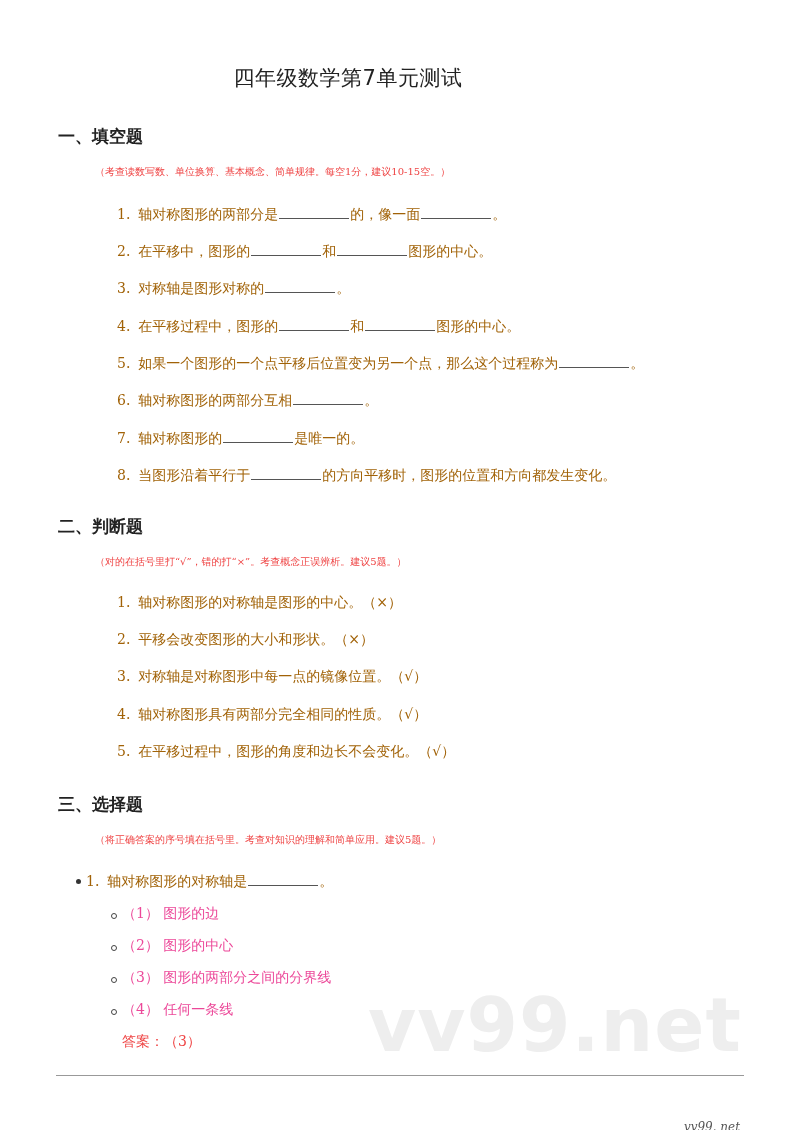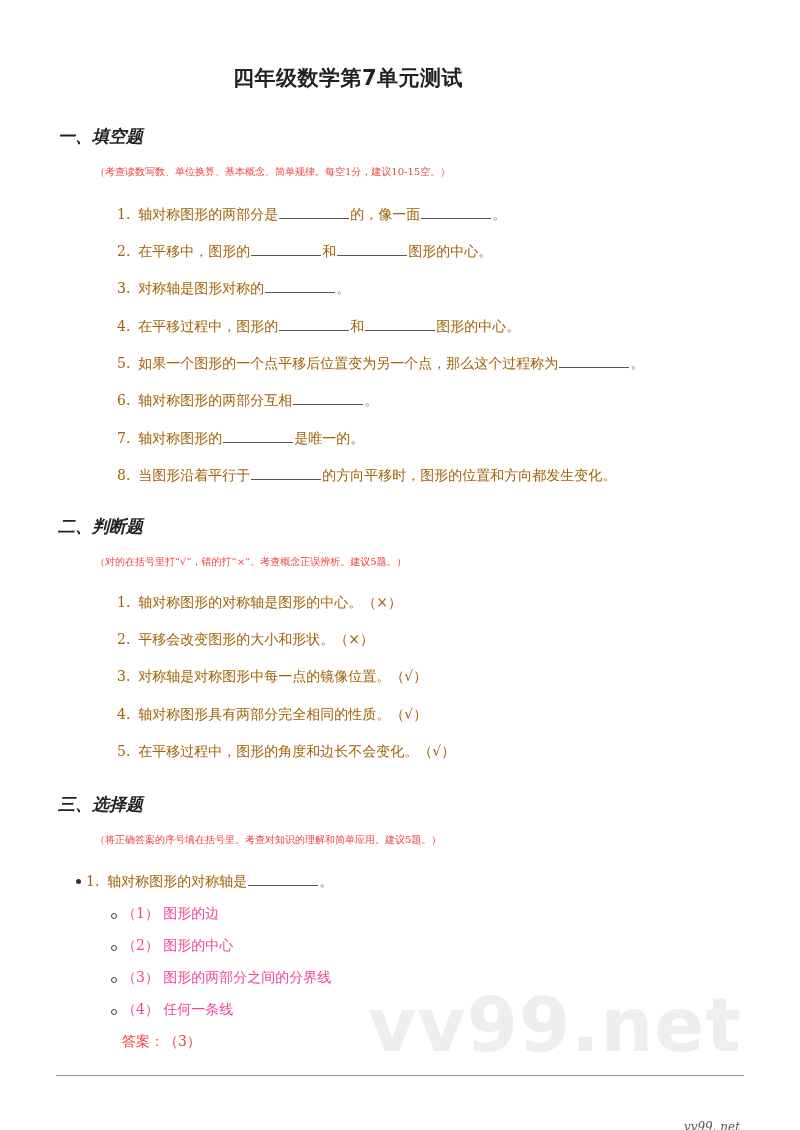--- a/index.html
+++ b/index.html
@@ -1,22 +1,22 @@
 <!DOCTYPE html>
 <html><head>
 <meta charset="utf-8">
 <style>
   html, body { margin:0; padding:0; background:#ffffff; }
   body { width:800px; height:1130px; position:relative; overflow:hidden;
          font-family:"DejaVu Serif","Liberation Serif",serif; color:#333; }
   .title { position:absolute; top:64px; left:0; width:696px; text-align:center;
-           font-family:"DejaVu Sans","Liberation Sans",sans-serif; font-weight:bold;
+           font-family:"DejaVu Sans","Liberation Sans",sans-serif; font-weight:normal;
            font-size:21px; color:#222; letter-spacing:0.5px; }
   .h2 { position:absolute; left:58px; font-family:"DejaVu Sans","Liberation Sans",sans-serif;
-        font-weight:bold; font-size:17px; color:#222;font-style:italic; }
+        font-weight:bold; font-size:17px; color:#222; }
   .note { position:absolute; left:95px; font-size:10px; color:#ef4444; }
   .item { position:absolute; left:117px; font-size:14px; color:#a16207; white-space:nowrap; }
   .blank { display:inline-block; width:70px; border-bottom:1px solid #555; height:14px; vertical-align:baseline; margin:0 1px; }
   .num { display:inline-block; margin-right:8px; }
   .bullet { position:absolute; left:76px; width:5px; height:5px; border-radius:50%; background:#333; }
   .obullet { position:absolute; left:111px; width:4px; height:4px; border-radius:50%; border:1px solid #444; }
   .opt { position:absolute; left:122px; font-size:14px; color:#ec4899; white-space:nowrap; }
   .answer { position:absolute; left:122px; font-size:14px; color:#ef4444; }
   .watermark { position:absolute; left:368px; top:982px; font-family:"DejaVu Sans","Liberation Sans",sans-serif;
                font-weight:bold; font-size:74px; color:#eeeeee; letter-spacing:1px; }

